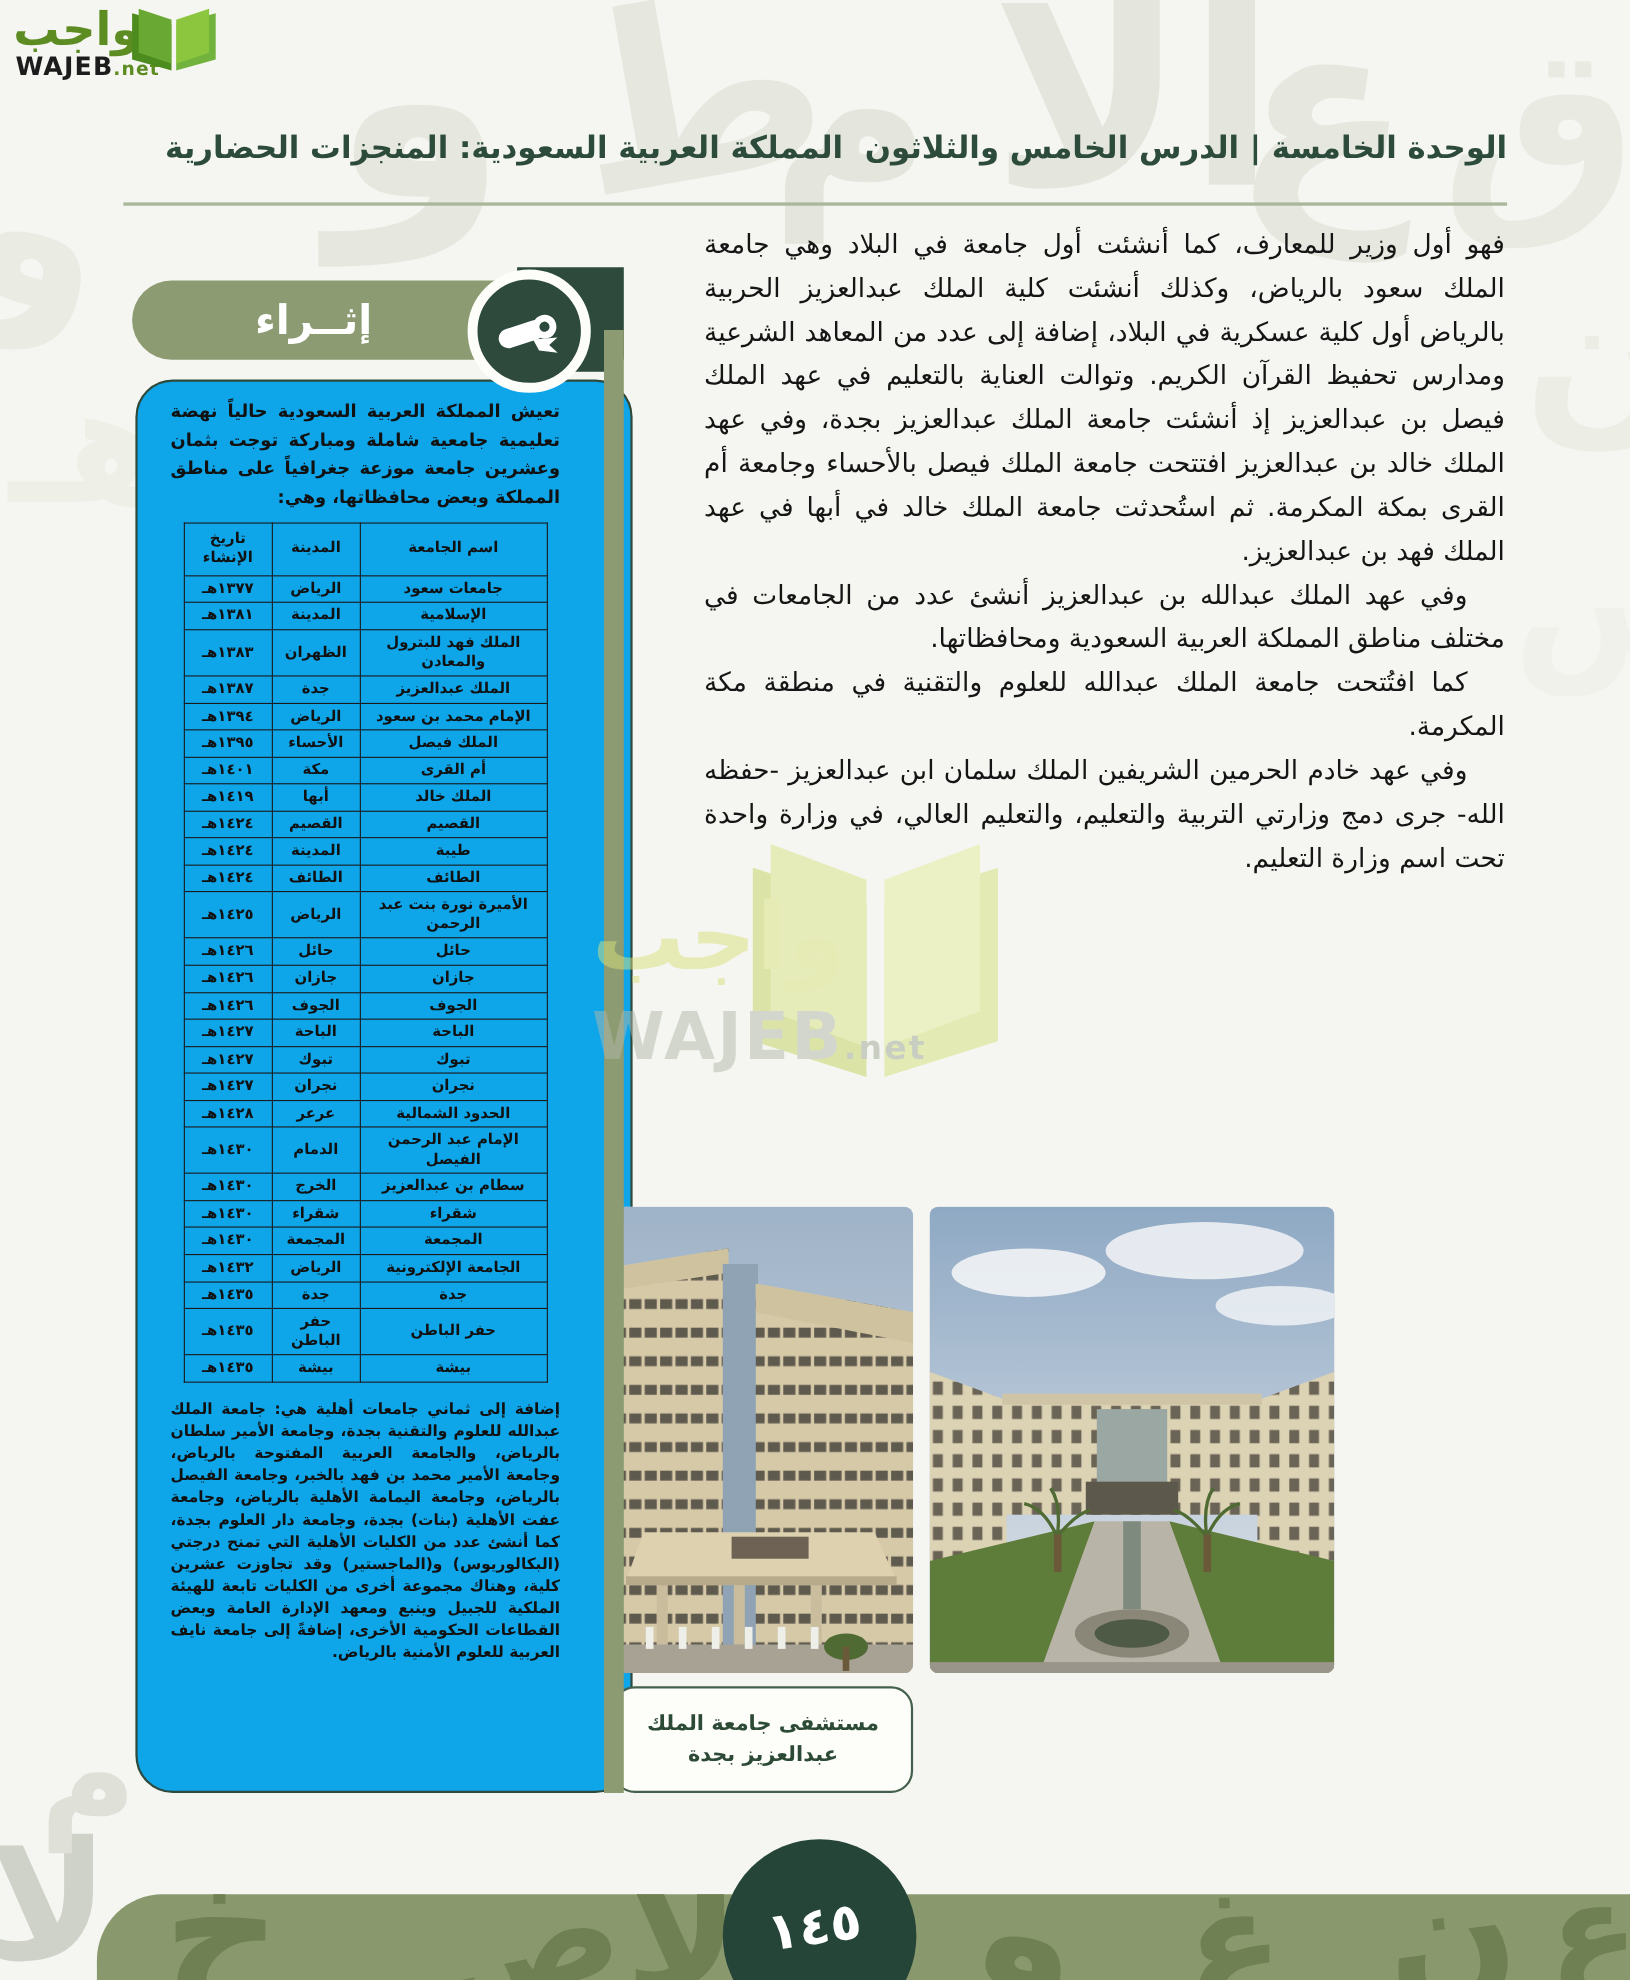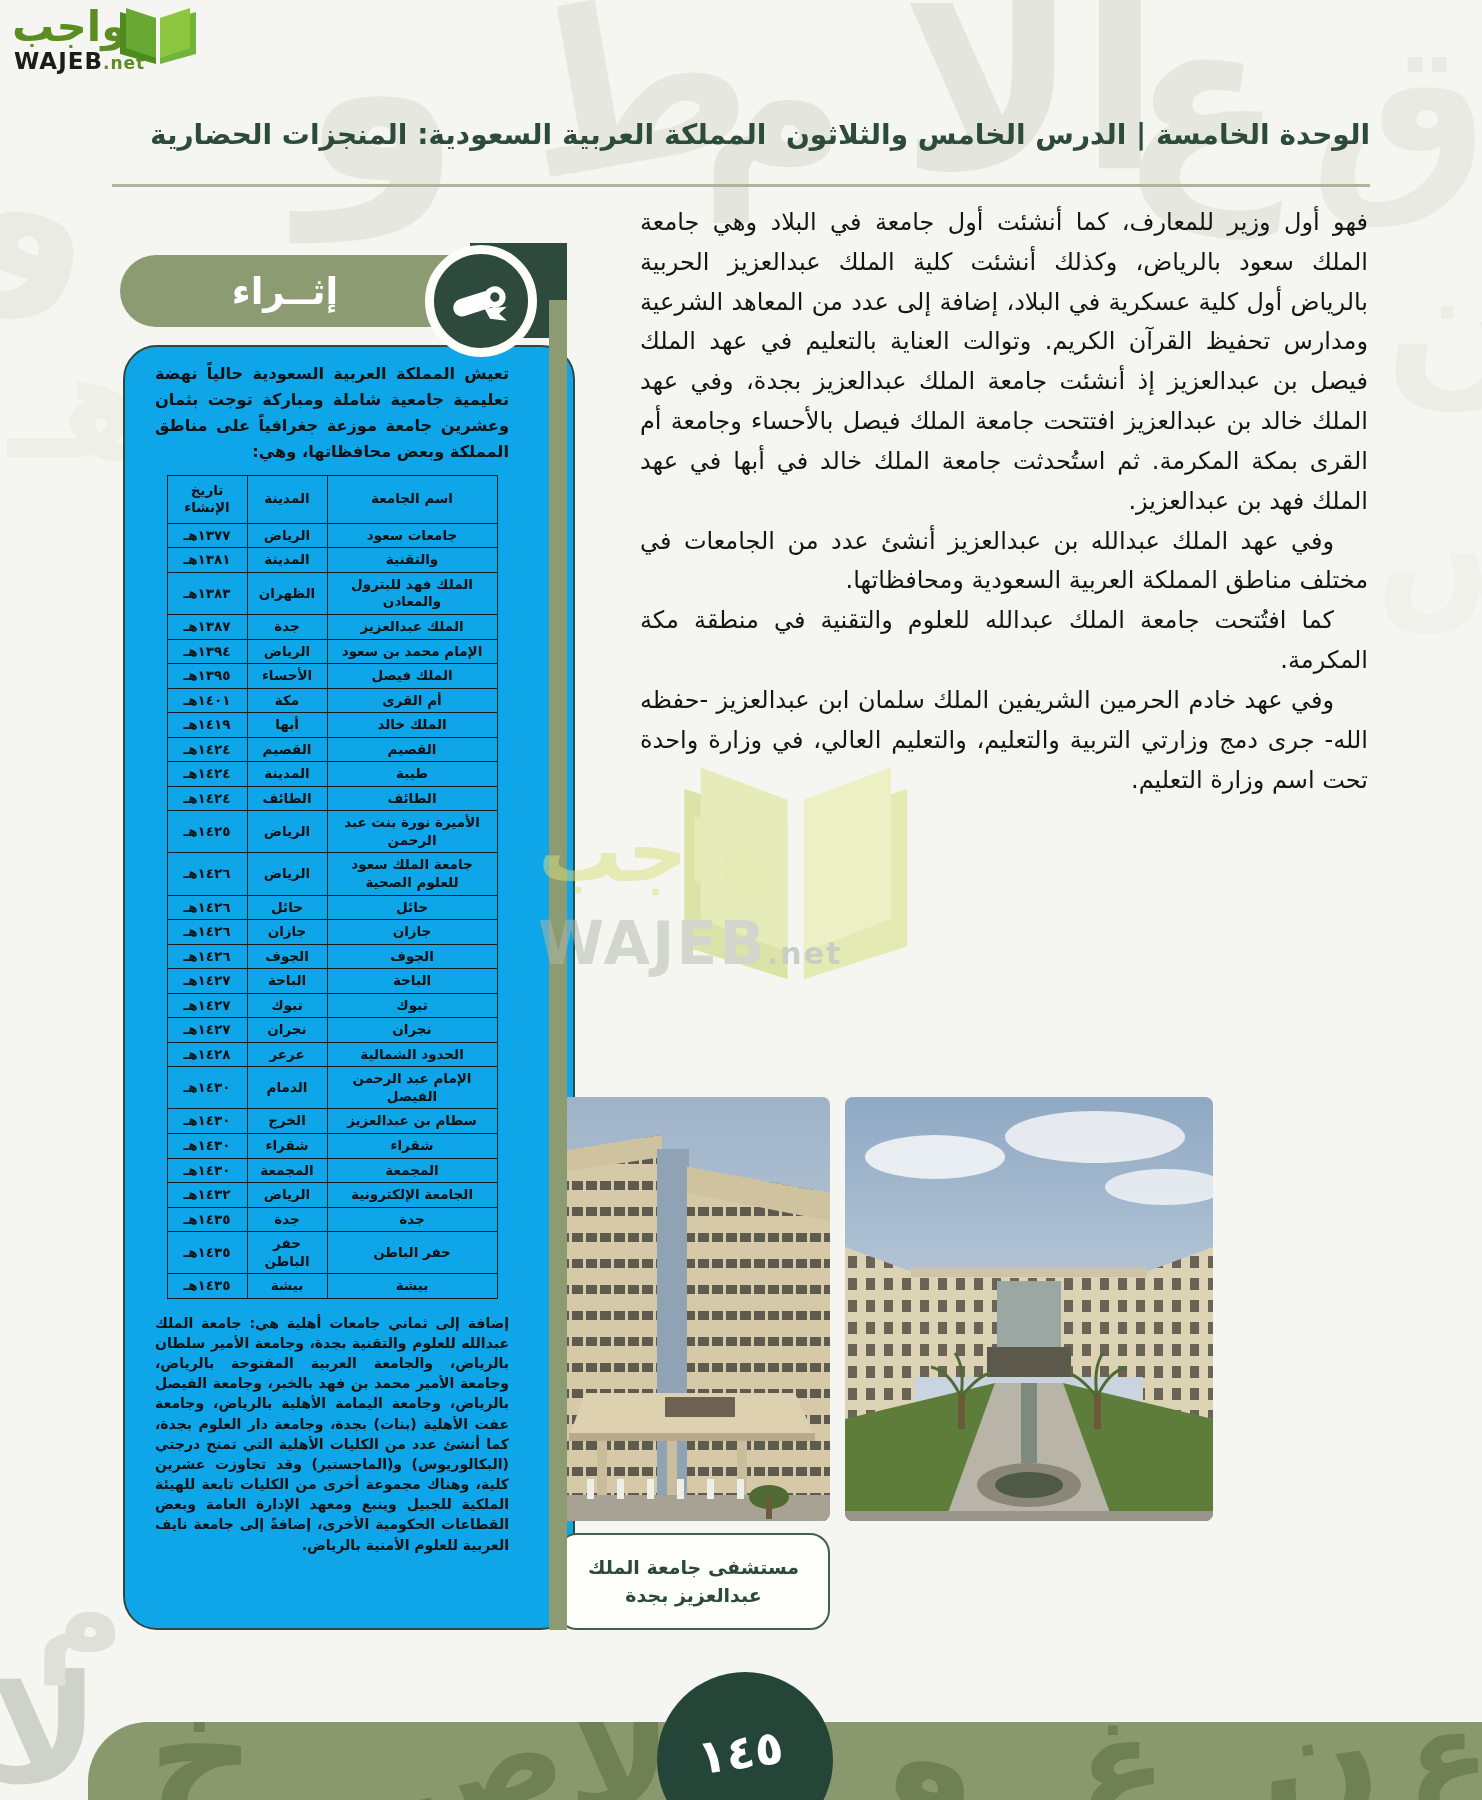--- a/index.html
+++ b/index.html
@@ -143,21 +143,21 @@
             <th>تاريخ الإنشاء</th>
           </tr>
         </thead>
         <tbody>
             <tr>
               <td>جامعات سعود</td>
               <td>الرياض</td>
               <td>١٣٧٧هـ</td>
             </tr>
             <tr>
-              <td>والتقنية</td>
+              <td>الإسلامية</td>
               <td>المدينة</td>
               <td>١٣٨١هـ</td>
             </tr>
             <tr>
               <td>الملك فهد للبترول والمعادن</td>
               <td>الظهران</td>
               <td>١٣٨٣هـ</td>
             </tr>
             <tr>
               <td>الملك عبدالعزيز</td>
@@ -196,25 +196,20 @@
             </tr>
             <tr>
               <td>الطائف</td>
               <td>الطائف</td>
               <td>١٤٢٤هـ</td>
             </tr>
             <tr>
               <td>الأميرة نورة بنت عبد الرحمن</td>
               <td>الرياض</td>
               <td>١٤٢٥هـ</td>
-            </tr>
-            <tr>
-              <td>جامعة الملك سعود للعلوم الصحية</td>
-              <td>الرياض</td>
-              <td>١٤٢٦هـ</td>
             </tr>
             <tr>
               <td>حائل</td>
               <td>حائل</td>
               <td>١٤٢٦هـ</td>
             </tr>
             <tr>
               <td>جازان</td>
               <td>جازان</td>
               <td>١٤٢٦هـ</td>

